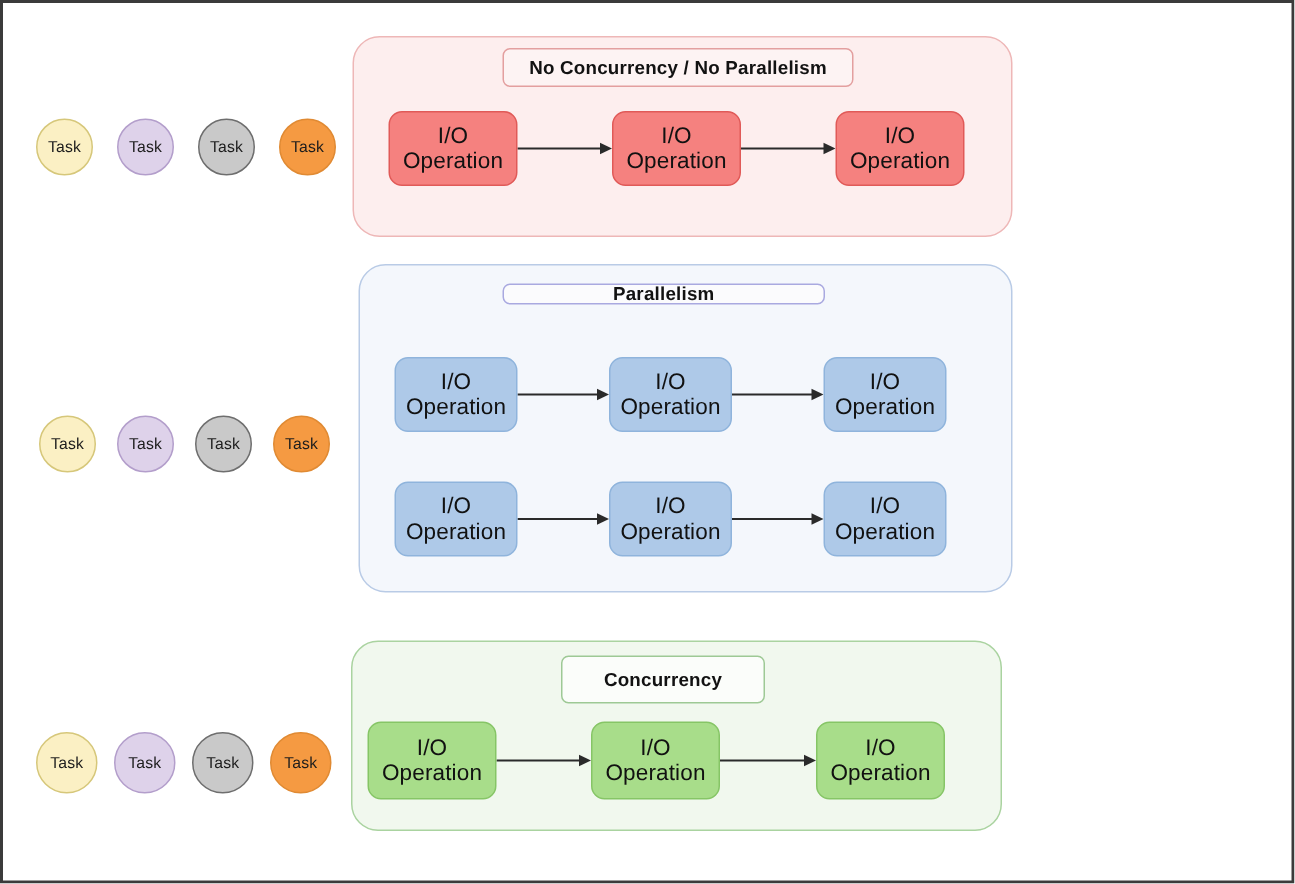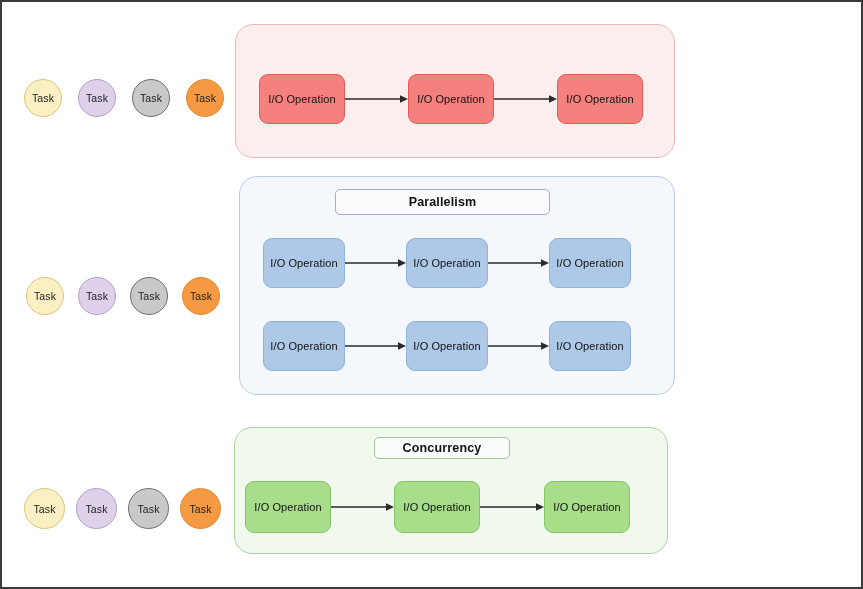--- a/index.html
+++ b/index.html
@@ -68,57 +68,58 @@
   
   .op-box {
     position: absolute;
     box-sizing: border-box;
     border-radius: 9px;
     border-width: 1.5px;
     border-style: solid;
     display: flex;
     align-items: center;
     justify-content: center;
-    font-size: 11px;
+    font-size: 15px;
     color: #111111;
     text-align: center;
     letter-spacing: 0.1px;
   }
 
   
   .arrow {
     position: absolute;
     height: 10px;
     pointer-events: none;
   }
   .arrow svg { display: block; overflow: visible; }
 </style>
 </head>
 <body>
 
 <div id="canvas" style="width: 863px; height: 589px; background: rgb(255, 255, 255); border-color: rgb(59, 59, 59);">
 
 <div class="panel" style="left: 233px; top: 22px; width: 440px; height: 134px; background: rgb(253, 238, 238); border-color: rgb(238, 183, 183);"></div>
+    <div class="panel-title" style="left: 333px; top: 30px; width: 234px; height: 26px; background: rgb(253, 243, 243); border-color: rgb(227, 159, 159);">No Concurrency / No Parallelism</div>
     <div class="arrow" style="left: 343px; top: 92px; width: 63px;">
       <svg width="63" height="10" viewBox="0 0 63 10">
         <line x1="0" y1="5" x2="56" y2="5" stroke="#2a2a2a" stroke-width="1.3"></line>
         <polygon points="55,1.2 63,5 55,8.8" fill="#2a2a2a"></polygon>
       </svg>
     </div>
     <div class="arrow" style="left: 492px; top: 92px; width: 63px;">
       <svg width="63" height="10" viewBox="0 0 63 10">
         <line x1="0" y1="5" x2="56" y2="5" stroke="#2a2a2a" stroke-width="1.3"></line>
         <polygon points="55,1.2 63,5 55,8.8" fill="#2a2a2a"></polygon>
       </svg>
     </div>
     <div class="op-box" style="left: 257px; top: 72px; width: 86px; height: 50px; background: rgb(245, 129, 127); border-color: rgb(224, 90, 88);">I/O Operation</div>
     <div class="op-box" style="left: 406px; top: 72px; width: 86px; height: 50px; background: rgb(245, 129, 127); border-color: rgb(224, 90, 88);">I/O Operation</div>
     <div class="op-box" style="left: 555px; top: 72px; width: 86px; height: 50px; background: rgb(245, 129, 127); border-color: rgb(224, 90, 88);">I/O Operation</div>
     <div class="panel" style="left: 237px; top: 174px; width: 436px; height: 219px; background: rgb(244, 247, 252); border-color: rgb(185, 203, 230);"></div>
-    <div class="panel-title" style="left: 333px; top: 187px; width: 215px; height: 26px; background: rgb(251, 251, 253); border-color: rgb(169, 169, 224);">Parallelism</div>
+    <div class="panel-title" style="left: 333px; top: 187px; width: 215px; height: 14px; background: rgb(251, 251, 253); border-color: rgb(169, 169, 224);">Parallelism</div>
     <div class="arrow" style="left: 343px; top: 256px; width: 61px;">
       <svg width="61" height="10" viewBox="0 0 61 10">
         <line x1="0" y1="5" x2="54" y2="5" stroke="#2a2a2a" stroke-width="1.3"></line>
         <polygon points="53,1.2 61,5 53,8.8" fill="#2a2a2a"></polygon>
       </svg>
     </div>
     <div class="arrow" style="left: 486px; top: 256px; width: 61px;">
       <svg width="61" height="10" viewBox="0 0 61 10">
         <line x1="0" y1="5" x2="54" y2="5" stroke="#2a2a2a" stroke-width="1.3"></line>
         <polygon points="53,1.2 61,5 53,8.8" fill="#2a2a2a"></polygon>
@@ -136,21 +137,21 @@
     <div class="arrow" style="left: 486px; top: 339px; width: 61px;">
       <svg width="61" height="10" viewBox="0 0 61 10">
         <line x1="0" y1="5" x2="54" y2="5" stroke="#2a2a2a" stroke-width="1.3"></line>
         <polygon points="53,1.2 61,5 53,8.8" fill="#2a2a2a"></polygon>
       </svg>
     </div>
     <div class="op-box" style="left: 261px; top: 319px; width: 82px; height: 50px; background: rgb(174, 201, 232); border-color: rgb(143, 180, 220);">I/O Operation</div>
     <div class="op-box" style="left: 404px; top: 319px; width: 82px; height: 50px; background: rgb(174, 201, 232); border-color: rgb(143, 180, 220);">I/O Operation</div>
     <div class="op-box" style="left: 547px; top: 319px; width: 82px; height: 50px; background: rgb(174, 201, 232); border-color: rgb(143, 180, 220);">I/O Operation</div>
     <div class="panel" style="left: 232px; top: 425px; width: 434px; height: 127px; background: rgb(241, 248, 238); border-color: rgb(170, 211, 160);"></div>
-    <div class="panel-title" style="left: 372px; top: 435px; width: 136px; height: 22px; background: rgb(251, 253, 250); border-color: rgb(158, 201, 149);">Concurrency</div>
+    <div class="panel-title" style="left: 372px; top: 435px; width: 136px; height: 32px; background: rgb(251, 253, 250); border-color: rgb(158, 201, 149);">Concurrency</div>
     <div class="arrow" style="left: 329px; top: 500px; width: 63px;">
       <svg width="63" height="10" viewBox="0 0 63 10">
         <line x1="0" y1="5" x2="56" y2="5" stroke="#2a2a2a" stroke-width="1.3"></line>
         <polygon points="55,1.2 63,5 55,8.8" fill="#2a2a2a"></polygon>
       </svg>
     </div>
     <div class="arrow" style="left: 478px; top: 500px; width: 64px;">
       <svg width="64" height="10" viewBox="0 0 64 10">
         <line x1="0" y1="5" x2="57" y2="5" stroke="#2a2a2a" stroke-width="1.3"></line>
         <polygon points="56,1.2 64,5 56,8.8" fill="#2a2a2a"></polygon>

